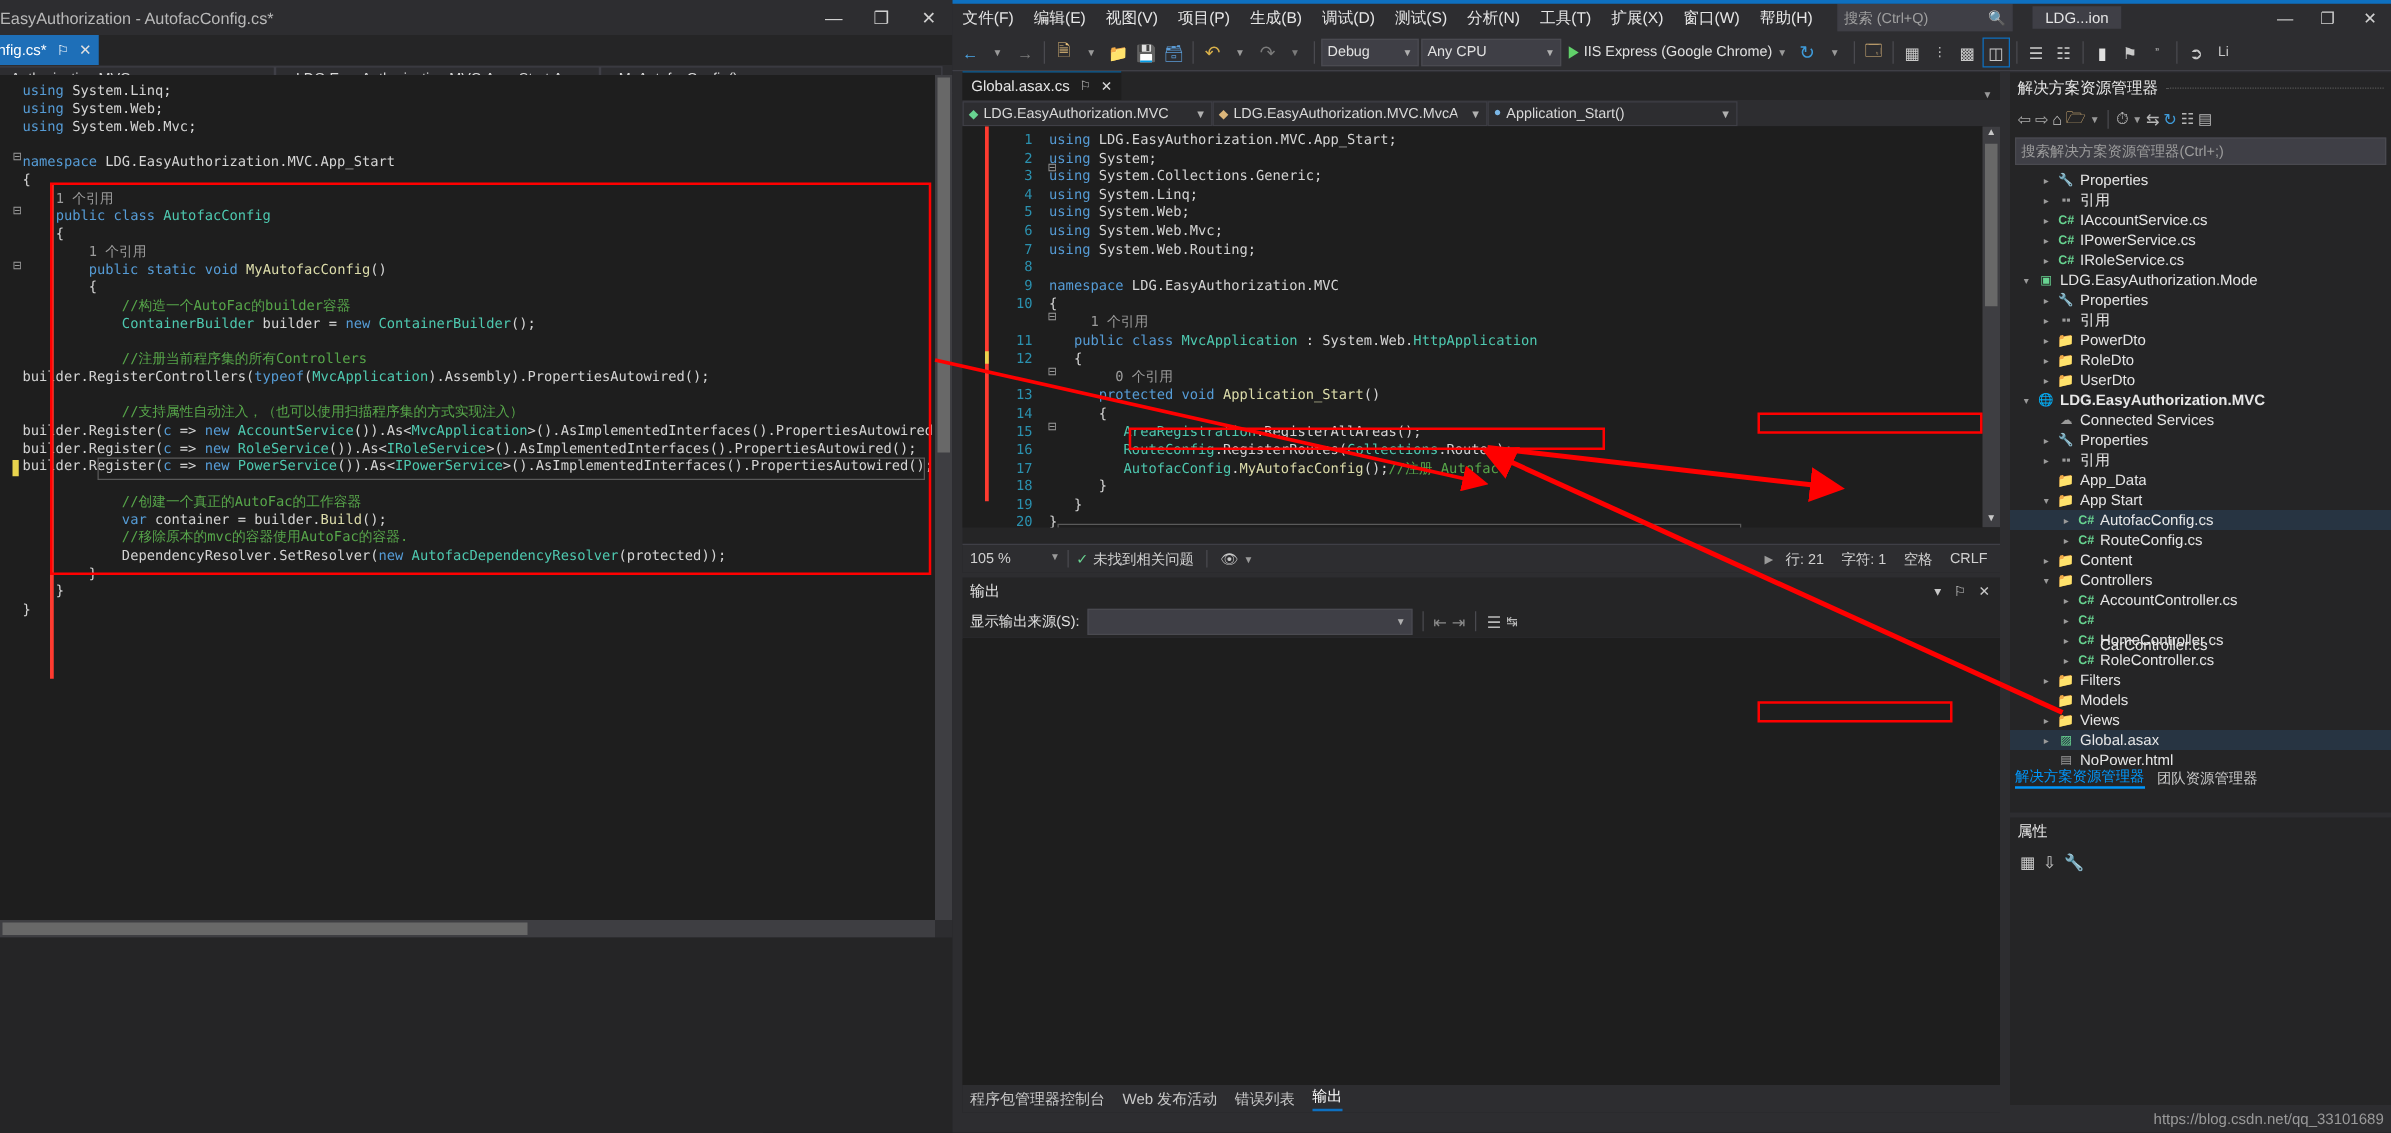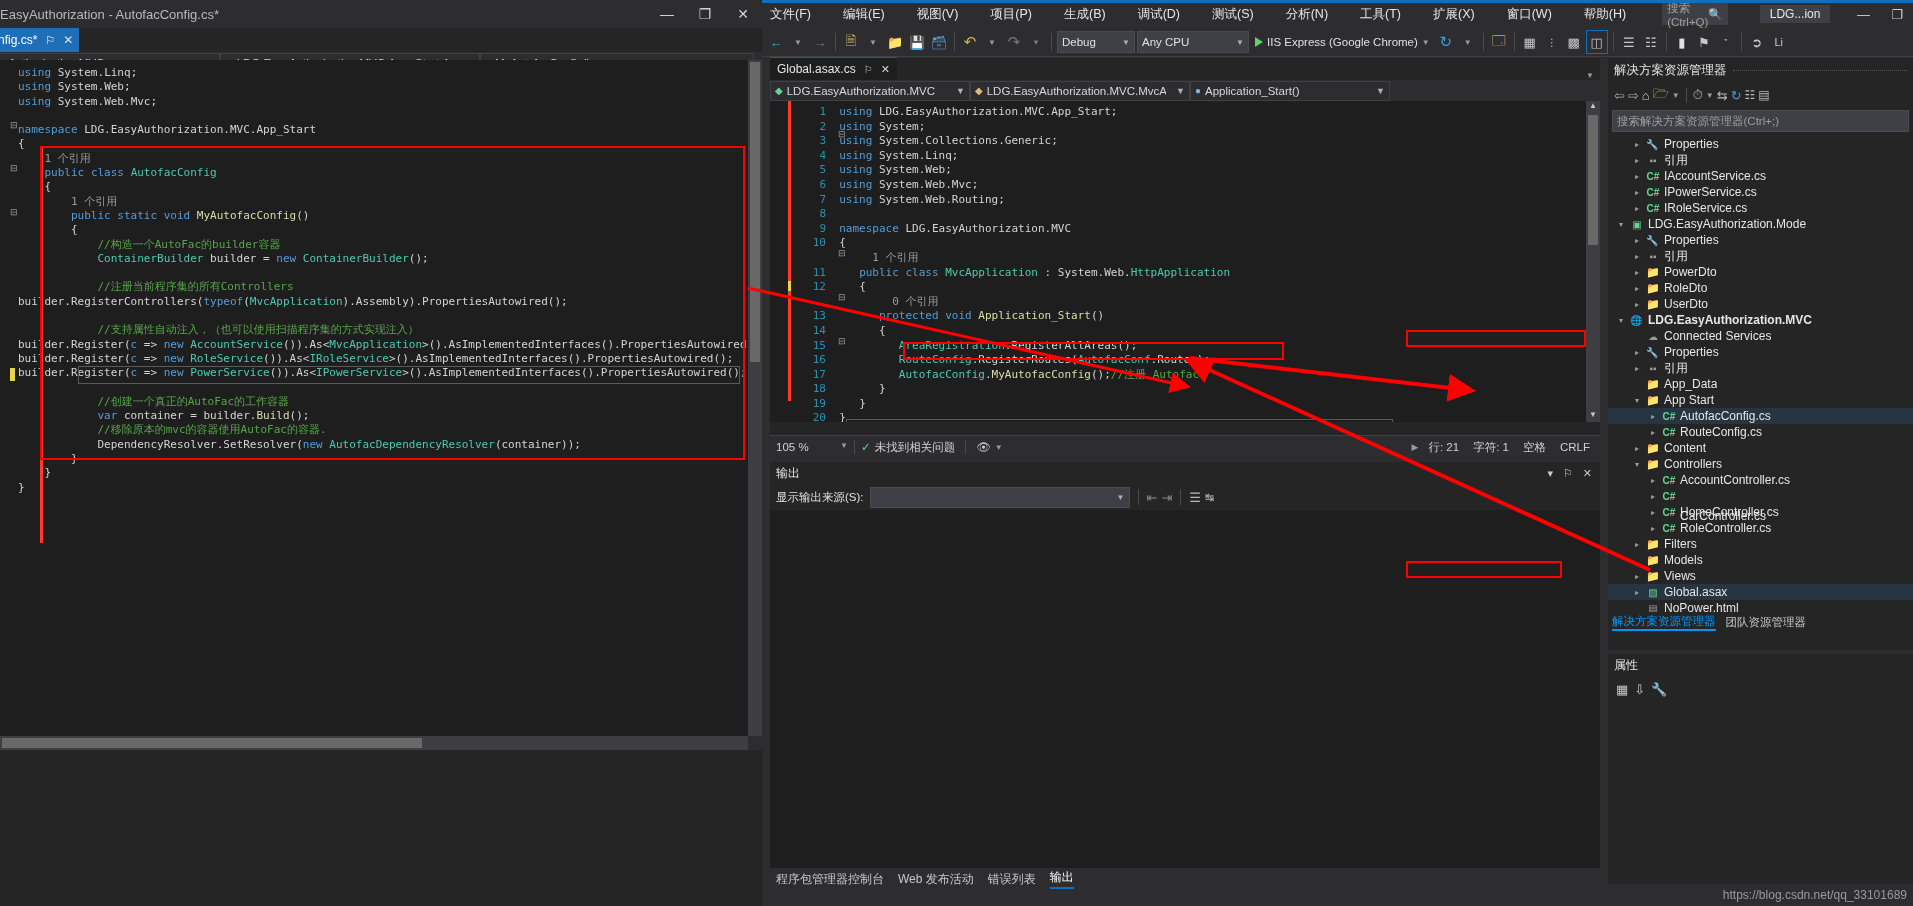--- a/index.html
+++ b/index.html
@@ -29,21 +29,21 @@
   .redbox{position:absolute;border:2px solid #ff0000;box-sizing:border-box;pointer-events:none;}
 
   
   .vscroll{position:absolute;right:0;top:60px;bottom:14px;width:14px;background:#3e3e42;}
   .vthumb{position:absolute;left:2px;width:10px;background:#686868;}
   .hscroll{position:absolute;left:0;right:14px;bottom:0;height:14px;background:#3e3e42;}
   .hthumb{position:absolute;top:2px;height:10px;background:#686868;}
 
   
   .vs{position:absolute;left:762px;top:0;width:1151px;height:906px;background:#2d2d30;}
-  .vs-menubar{height:28px;display:flex;align-items:center;background:#2d2d30;font-size:12.5px;color:#e6e6e6;gap:16px;}
+  .vs-menubar{height:28px;display:flex;align-items:center;background:#2d2d30;font-size:12.5px;color:#e6e6e6;}
   .vs-menubar .mi{padding:0 8px;height:28px;display:flex;align-items:center;white-space:nowrap;}
   .vs-search{margin-left:12px;width:130px;height:20px;background:#3f3f46;border:1px solid #3f3f46;display:flex;align-items:center;padding:0 4px;font-size:11.5px;color:#a0a0a0;}
   .vs-projbadge{margin-left:16px;background:#3f3f46;padding:2px 10px;font-size:12px;color:#e6e6e6;}
   .vs-wbtns{margin-left:auto;display:flex;}
   .vs-wbtn{width:34px;height:28px;display:flex;align-items:center;justify-content:center;color:#d0d0d0;font-size:13px;}
   .vs-toolbar{height:28px;display:flex;align-items:center;background:#2d2d30;gap:2px;padding:0 4px;border-bottom:1px solid #3f3f46;}
   .tb-ic{width:20px;height:22px;display:flex;align-items:center;justify-content:center;color:#c8c8c8;font-size:13px;}
   .tb-sep{width:1px;height:18px;background:#4a4a4f;margin:0 3px;}
   .tb-combo{height:20px;min-width:60px;background:#3f3f46;border:1px solid #4a4a50;display:flex;align-items:center;padding:0 4px;font-size:11.5px;color:#e0e0e0;gap:6px;}
   .tb-combo .cv{margin-left:auto;font-size:8px;color:#b0b0b0;}
@@ -161,21 +161,21 @@
 <span class="pln">builder</span>.<span class="pln">RegisterControllers</span><span class="pln">(</span><span class="kw">typeof</span><span class="pln">(</span><span class="typ">MvcApplication</span><span class="pln">).Assembly).PropertiesAutowired();</span>
 
             <span class="cmt">//支持属性自动注入，（也可以使用扫描程序集的方式实现注入）</span>
 <span class="pln">builder</span>.<span class="pln">Register(</span><span class="kw">c</span> <span class="pln">=&gt; </span><span class="kw">new</span> <span class="typ">AccountService</span><span class="pln">()).As&lt;</span><span class="typ">MvcApplication</span><span class="pln">&gt;().AsImplementedInterfaces().PropertiesAutowired();</span>
 <span class="pln">builder</span>.<span class="pln">Register(</span><span class="kw">c</span> <span class="pln">=&gt; </span><span class="kw">new</span> <span class="typ">RoleService</span><span class="pln">()).As&lt;</span><span class="typ">IRoleService</span><span class="pln">&gt;().AsImplementedInterfaces().PropertiesAutowired();</span>
 <span class="pln">builder</span>.<span class="pln">Register(</span><span class="kw">c</span> <span class="pln">=&gt; </span><span class="kw">new</span> <span class="typ">PowerService</span><span class="pln">()).As&lt;</span><span class="typ">IPowerService</span><span class="pln">&gt;().AsImplementedInterfaces().PropertiesAutowired();</span>
 
             <span class="cmt">//创建一个真正的AutoFac的工作容器</span>
             <span class="kw">var</span> <span class="pln">container = builder.</span><span class="mth">Build</span><span class="pln">();</span>
             <span class="cmt">//移除原本的mvc的容器使用AutoFac的容器.</span>
-            <span class="pln">DependencyResolver.SetResolver(</span><span class="kw">new</span> <span class="typ">AutofacDependencyResolver</span><span class="pln">(container));</span>
+            <span class="pln">DependencyResolver.SetResolver(</span><span class="kw">new</span> <span class="typ">AutofacDependencyResolver</span><span class="pln">(protected));</span>
         <span class="pln">}</span>
     <span class="pln">}</span>
 <span class="pln">}</span></pre>
 
       <div style="position:absolute;left:10px;top:60px;color:#9a9a9a;font-size:9px;">⊟</div>
       <div style="position:absolute;left:10px;top:103px;color:#9a9a9a;font-size:9px;">⊟</div>
       <div style="position:absolute;left:10px;top:147px;color:#9a9a9a;font-size:9px;">⊟</div>
 
       <div style="position:absolute;left:40px;top:88px;width:3px;height:395px;background:#ff3b30;"></div>
 
@@ -321,21 +321,21 @@
 <span class="lnum">8</span>
 <span class="lnum">9</span>  <span class="kw">namespace</span> <span class="pln">LDG.EasyAuthorization.MVC</span>
 <span class="lnum">10</span>  <span class="pln">{</span>
 <span class="lnum"></span>       <span class="ref">1 个引用</span>
 <span class="lnum">11</span>     <span class="kw">public</span> <span class="kw">class</span> <span class="typ">MvcApplication</span> <span class="pln">: System.Web.</span><span class="typ">HttpApplication</span>
 <span class="lnum">12</span>     <span class="pln">{</span>
 <span class="lnum"></span>          <span class="ref">0 个引用</span>
 <span class="lnum">13</span>        <span class="kw">protected</span> <span class="kw">void</span> <span class="mth">Application_Start</span><span class="pln">()</span>
 <span class="lnum">14</span>        <span class="pln">{</span>
 <span class="lnum">15</span>           <span class="typ">AreaRegistration</span><span class="pln">.RegisterAllAreas();</span>
-<span class="lnum">16</span>           <span class="typ">RouteConfig</span><span class="pln">.RegisterRoutes(</span><span class="typ">AutofacConf</span><span class="pln">.Routes);</span>
+<span class="lnum">16</span>           <span class="typ">RouteConfig</span><span class="pln">.RegisterRoutes(</span><span class="typ">Collections</span><span class="pln">.Routes);</span>
 <span class="lnum">17</span>           <span class="typ">AutofacConfig</span><span class="pln">.</span><span class="mth">MyAutofacConfig</span><span class="pln">();</span><span class="cmt">//注册 Autofac</span>
 <span class="lnum">18</span>        <span class="pln">}</span>
 <span class="lnum">19</span>     <span class="pln">}</span>
 <span class="lnum">20</span>  <span class="pln">}</span>
 </pre>
 
         <div style="position:absolute;left:68px;top:28px;color:#9a9a9a;font-size:9px;">⊟</div>
         <div style="position:absolute;left:68px;top:147px;color:#9a9a9a;font-size:9px;">⊟</div>
         <div style="position:absolute;left:68px;top:191px;color:#9a9a9a;font-size:9px;">⊟</div>
         <div style="position:absolute;left:68px;top:235px;color:#9a9a9a;font-size:9px;">⊟</div>

